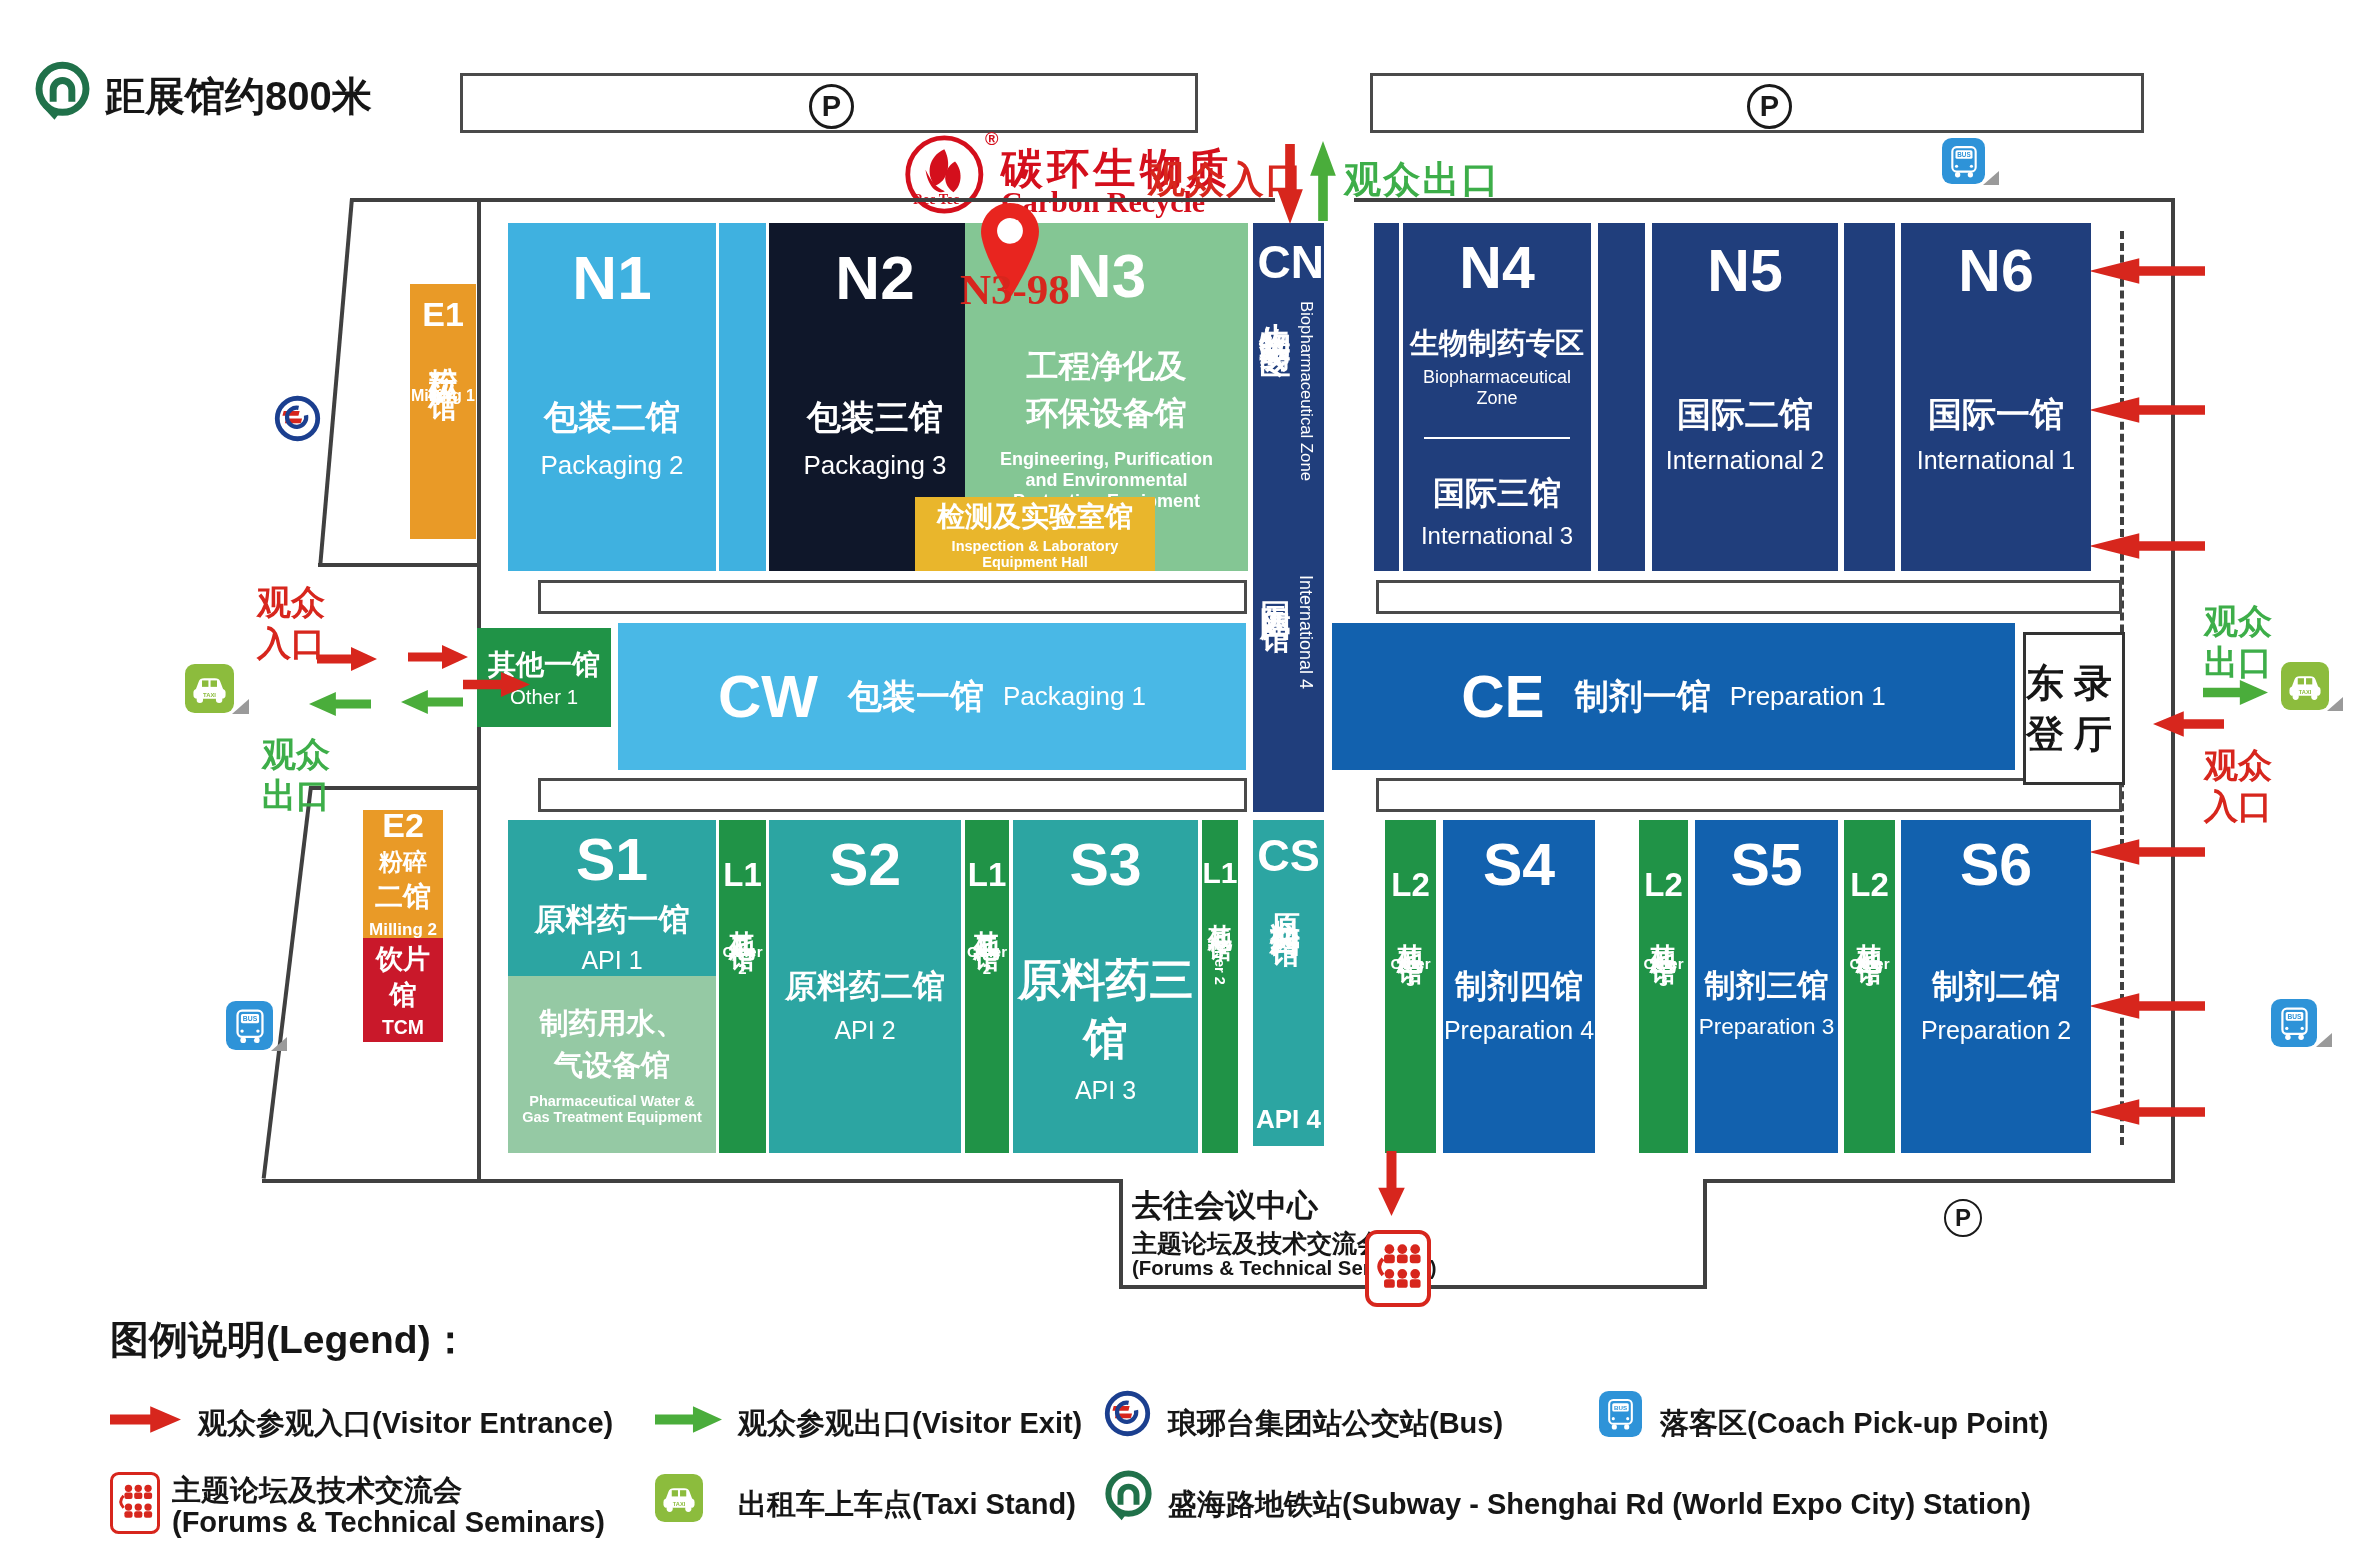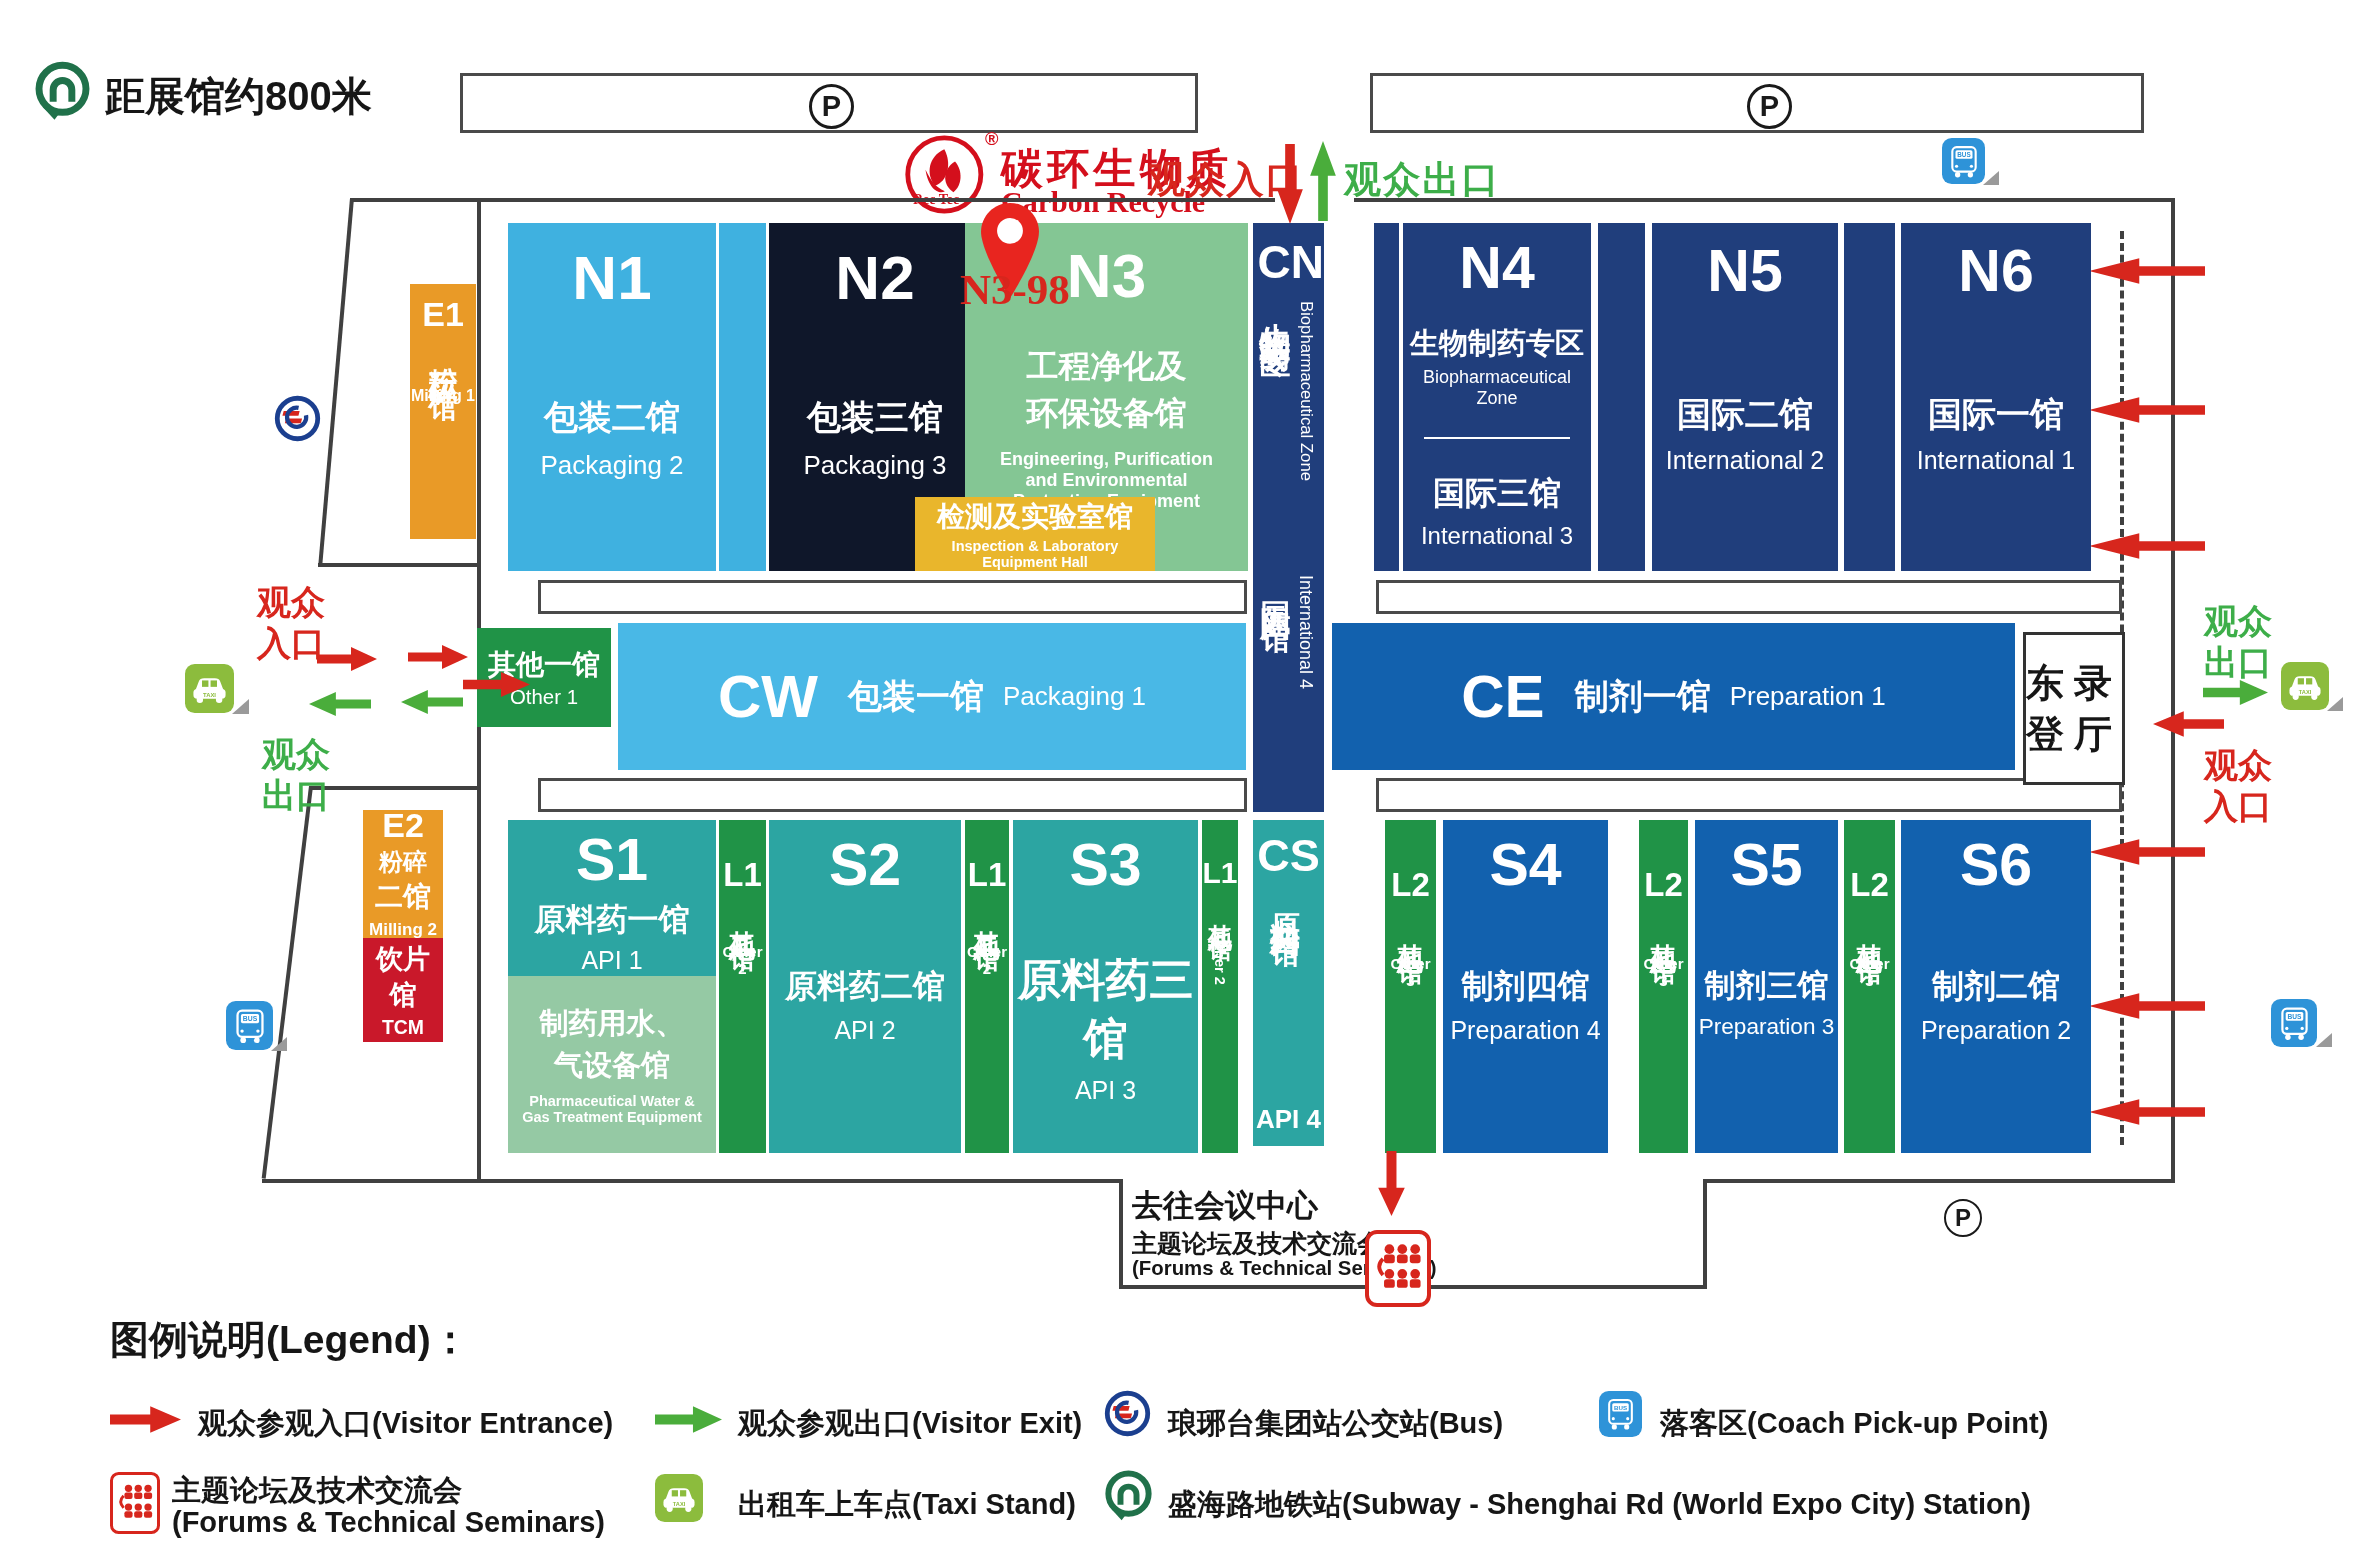--- a/index.html
+++ b/index.html
@@ -234,21 +234,21 @@
     <div class="abs" style="left:0;top:9.7px;width:71px;text-align:center;color:#fff;font-weight:700;font-size:45px">CS</div>
     <div class="vtxt abs" style="left:17px;top:70px;color:#fff;font-size:30px;letter-spacing:5.4px">原料药四馆</div>
     <div class="abs" style="left:0;top:284px;width:71px;text-align:center;color:#fff;font-weight:700;font-size:26px">API 4</div>
   </div>
 
   <div class="hall" style="left:1385px;top:820px;width:51px;height:333px;background:#209347">
     <div class="code" style="font-size:33px;margin-top:48px">L2</div>
     <div class="vtxt" style="font-size:26px;margin-top:21.5px;letter-spacing:4.3px">其他三馆</div>
     <div class="en" style="font-size:15px;font-weight:700;margin-top:15px">Other 3</div>
   </div>
-  <div class="hall" style="left:1443px;top:820px;width:165px;height:333px;background:#1261ae">
+  <div class="hall" style="left:1443px;top:820px;width:152px;height:333px;background:#1261ae">
     <div class="code" style="font-size:59px;margin-top:16px">S4</div>
     <div class="cn" style="font-size:32px;margin-top:70px">制剂四馆</div>
     <div class="en" style="font-size:25px;margin-top:6.5px">Preparation 4</div>
   </div>
   <div class="hall" style="left:1639px;top:820px;width:49px;height:333px;background:#209347">
     <div class="code" style="font-size:33px;margin-top:48px">L2</div>
     <div class="vtxt" style="font-size:26px;margin-top:21.5px;letter-spacing:4.3px">其他三馆</div>
     <div class="en" style="font-size:15px;font-weight:700;margin-top:15px">Other 3</div>
   </div>
   <div class="hall" style="left:1695px;top:820px;width:143px;height:333px;background:#1261ae">

